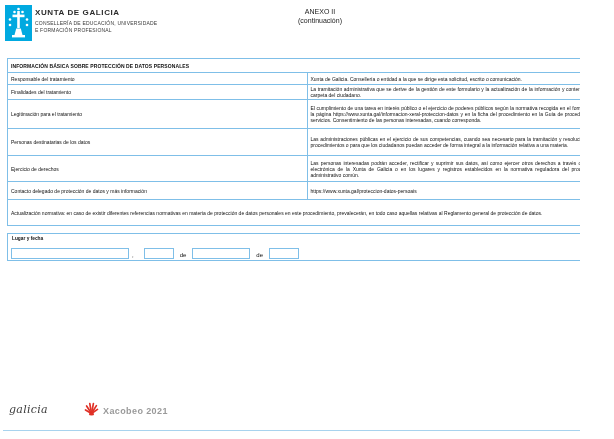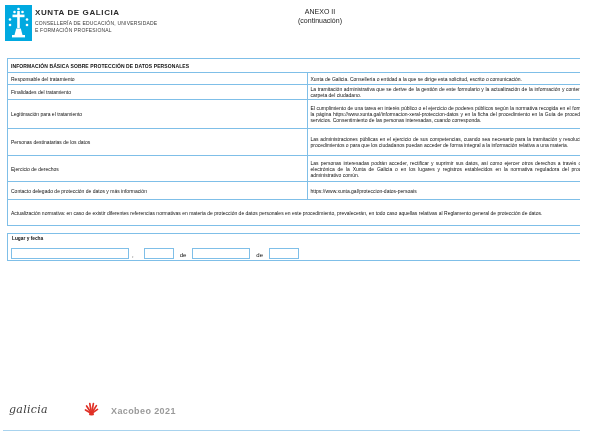--- a/index.html
+++ b/index.html
@@ -64,21 +64,21 @@
   .sep { font-size:6px; color:#111; margin:0 0 1px 3px; }
   .sep.de { margin-left:6px; }
 
   
   #galicia-wordmark {
     position:absolute; left:9px; top:403px; font-family:"DejaVu Serif", serif;
     font-style:italic; font-size:11px; color:#3c3c3c; letter-spacing:.3px;text-align:right;
   }
   #xacobeo { position:absolute; left:84px; top:402px; display:flex; align-items:center; }
   #xacobeo-text {
-    font-size:9px; color:#9a9a9a; margin-left:12px; letter-spacing:.4px; font-weight:bold;
+    font-size:9px; color:#9a9a9a; margin-left:4px; letter-spacing:.4px; font-weight:bold;
   }
   #bottom-rule {
     position:absolute; left:3px; top:430px; width:608px; height:0;
     border-top:1px solid #a8d3ee;
   }
 </style>
 </head>
 <body>
 
 <div id="page">

